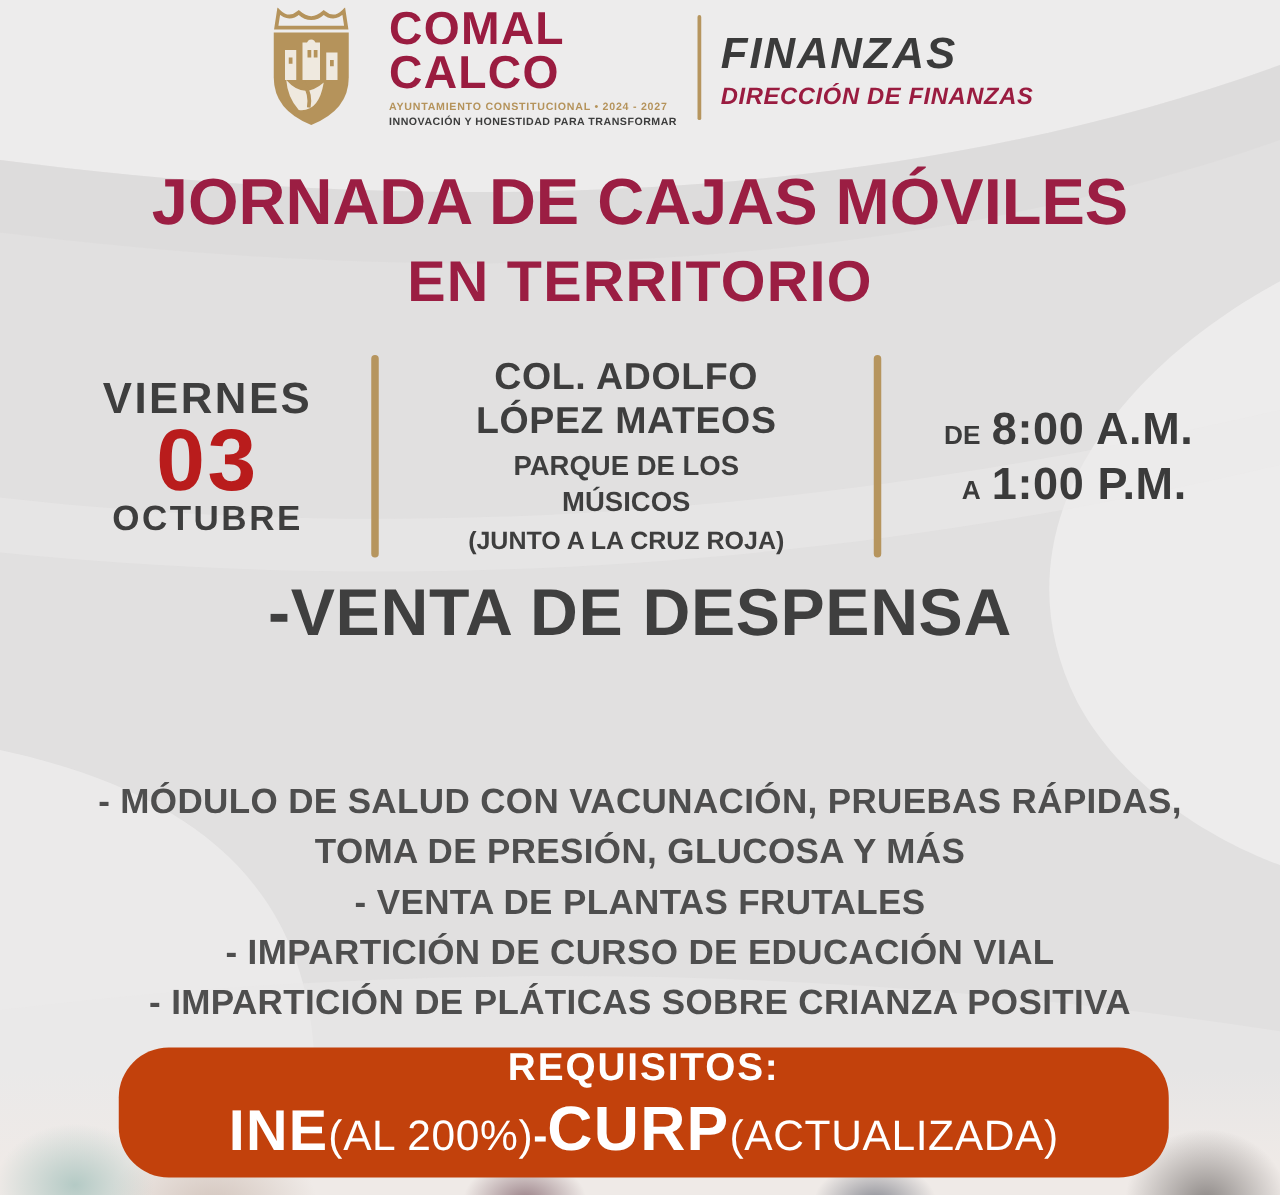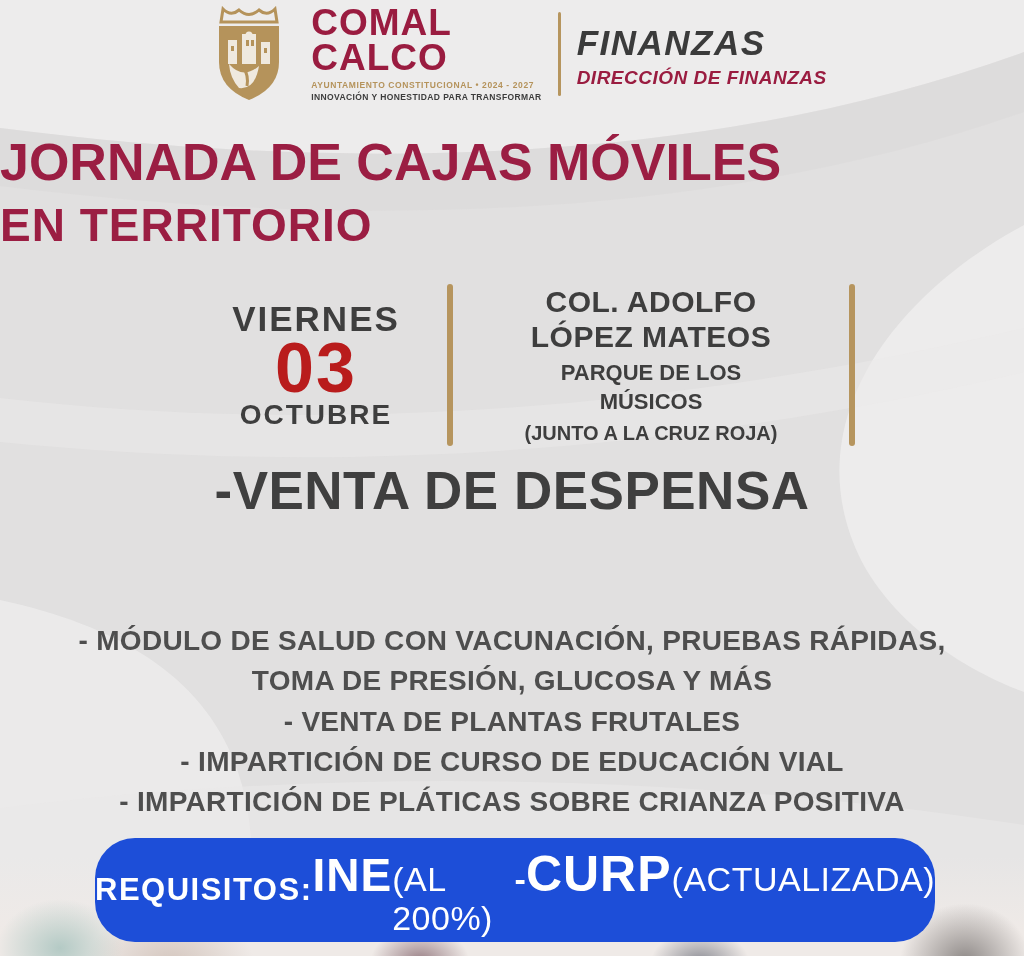--- a/index.html
+++ b/index.html
@@ -33,21 +33,21 @@
   .shield{width:104px;height:96px;display:block;}
   .logo-text{display:flex;flex-direction:column;align-items:flex-start;}
   .logo-w{font-weight:800;font-size:37px;line-height:.92;letter-spacing:1px;color:#9a1c40;}
   .logo-tag1{margin-top:5px;font-size:8.5px;font-weight:700;letter-spacing:.6px;color:#b5935b;}
   .logo-tag2{margin-top:2px;font-size:8.5px;font-weight:700;letter-spacing:.4px;color:#3d3d3d;}
   .header-divider{width:3px;height:84px;background:#b6955e;border-radius:2px;}
   .dept{display:flex;flex-direction:column;align-items:flex-start;padding-top:4px;font-style:italic;}
   .dept-name{font-size:35px;font-weight:800;letter-spacing:1.5px;color:#3b3b3b;}
   .dept-sub{margin-top:4px;font-size:19px;font-weight:700;letter-spacing:.5px;color:#9a1c40;}
   
-  .title{position:absolute;top:136px;left:0;right:0;z-index:3;text-align:left;color:#9b1e43;}
+  .title{position:absolute;top:136px;left:0;right:0;z-index:3;text-align:center;color:#9b1e43;}
   .title-l1{font-size:52px;font-weight:800;letter-spacing:0px;line-height:1.0;}
   .title-l2{font-size:46px;font-weight:800;letter-spacing:1px;line-height:1.0;margin-top:14px;}
   
   .info-row{
     position:absolute;top:284px;left:16px;right:0;height:162px;z-index:3;
     display:flex;justify-content:center;align-items:stretch;
   }
   .v-divider{width:6px;background:#b6955e;border-radius:3px;align-self:stretch;}
   .date-col{width:262px;display:flex;flex-direction:column;justify-content:center;align-items:center;color:#3e3e3e;}
   .date-day{font-size:35px;font-weight:800;letter-spacing:2px;line-height:1;}
@@ -65,22 +65,22 @@
   
   .pagos{position:absolute;top:462px;left:0;right:0;z-index:3;text-align:center;color:#414141;}
   .pagos-heading{font-size:37px;font-weight:700;letter-spacing:1px;}
   .pagos-item{font-size:53px;font-weight:800;line-height:1.1;letter-spacing:.5px;color:#3f3f3f;}
   
   .services{position:absolute;top:621px;left:42px;right:42px;z-index:3;text-align:center;color:#4e4e4e;}
   .service{font-size:28px;font-weight:700;line-height:1.44;letter-spacing:.3px;}
   
   .req-box{
     position:absolute;left:95px;top:838px;width:840px;height:104px;z-index:4;
-    background:#1d4ed8;border-radius:40px;
-    display:flex;align-items:center;
+    background:#c2410c;border-radius:40px;
+    display:flex;flex-direction:column;align-items:center;
     color:#ffffff;
   }
   .req-heading{font-size:31px;font-weight:700;letter-spacing:1.5px;line-height:1.05;}
   .req-line{display:flex;align-items:baseline;gap:0;margin-top:3px;}
   .req-big{font-size:46px;font-weight:800;letter-spacing:1px;}
   .req-bigger{font-size:50px;font-weight:800;letter-spacing:1px;}
   .req-med{font-size:34px;font-weight:500;letter-spacing:.5px;}
   .req-sep{font-size:34px;font-weight:700;}
 </style>
 </head>
@@ -143,20 +143,28 @@
     </div>
     <div class="v-divider"></div>
     <div class="loc-col">
       <div class="loc-name">COL. ADOLFO</div>
       <div class="loc-name">LÓPEZ MATEOS</div>
       <div class="loc-venue">PARQUE DE LOS</div>
       <div class="loc-venue2">MÚSICOS</div>
       <div class="loc-note">(JUNTO A LA CRUZ ROJA)</div>
     </div>
     <div class="v-divider"></div>
+    <div class="time-col">
+      <div class="time-grid">
+        <span class="time-label">DE</span>
+        <span class="time-value">8:00 A.M.</span>
+        <span class="time-label">A</span>
+        <span class="time-value">1:00 P.M.</span>
+      </div>
+    </div>
   </section>
 
   <section class="pagos">
     <div class="pagos-item">-VENTA DE DESPENSA</div>
   </section>
 
   <section class="services">
     <div class="service">- MÓDULO DE SALUD CON VACUNACIÓN, PRUEBAS RÁPIDAS, TOMA DE PRESIÓN, GLUCOSA Y MÁS</div>
     <div class="service">- VENTA DE PLANTAS FRUTALES</div>
     <div class="service">- IMPARTICIÓN DE CURSO DE EDUCACIÓN VIAL</div>

